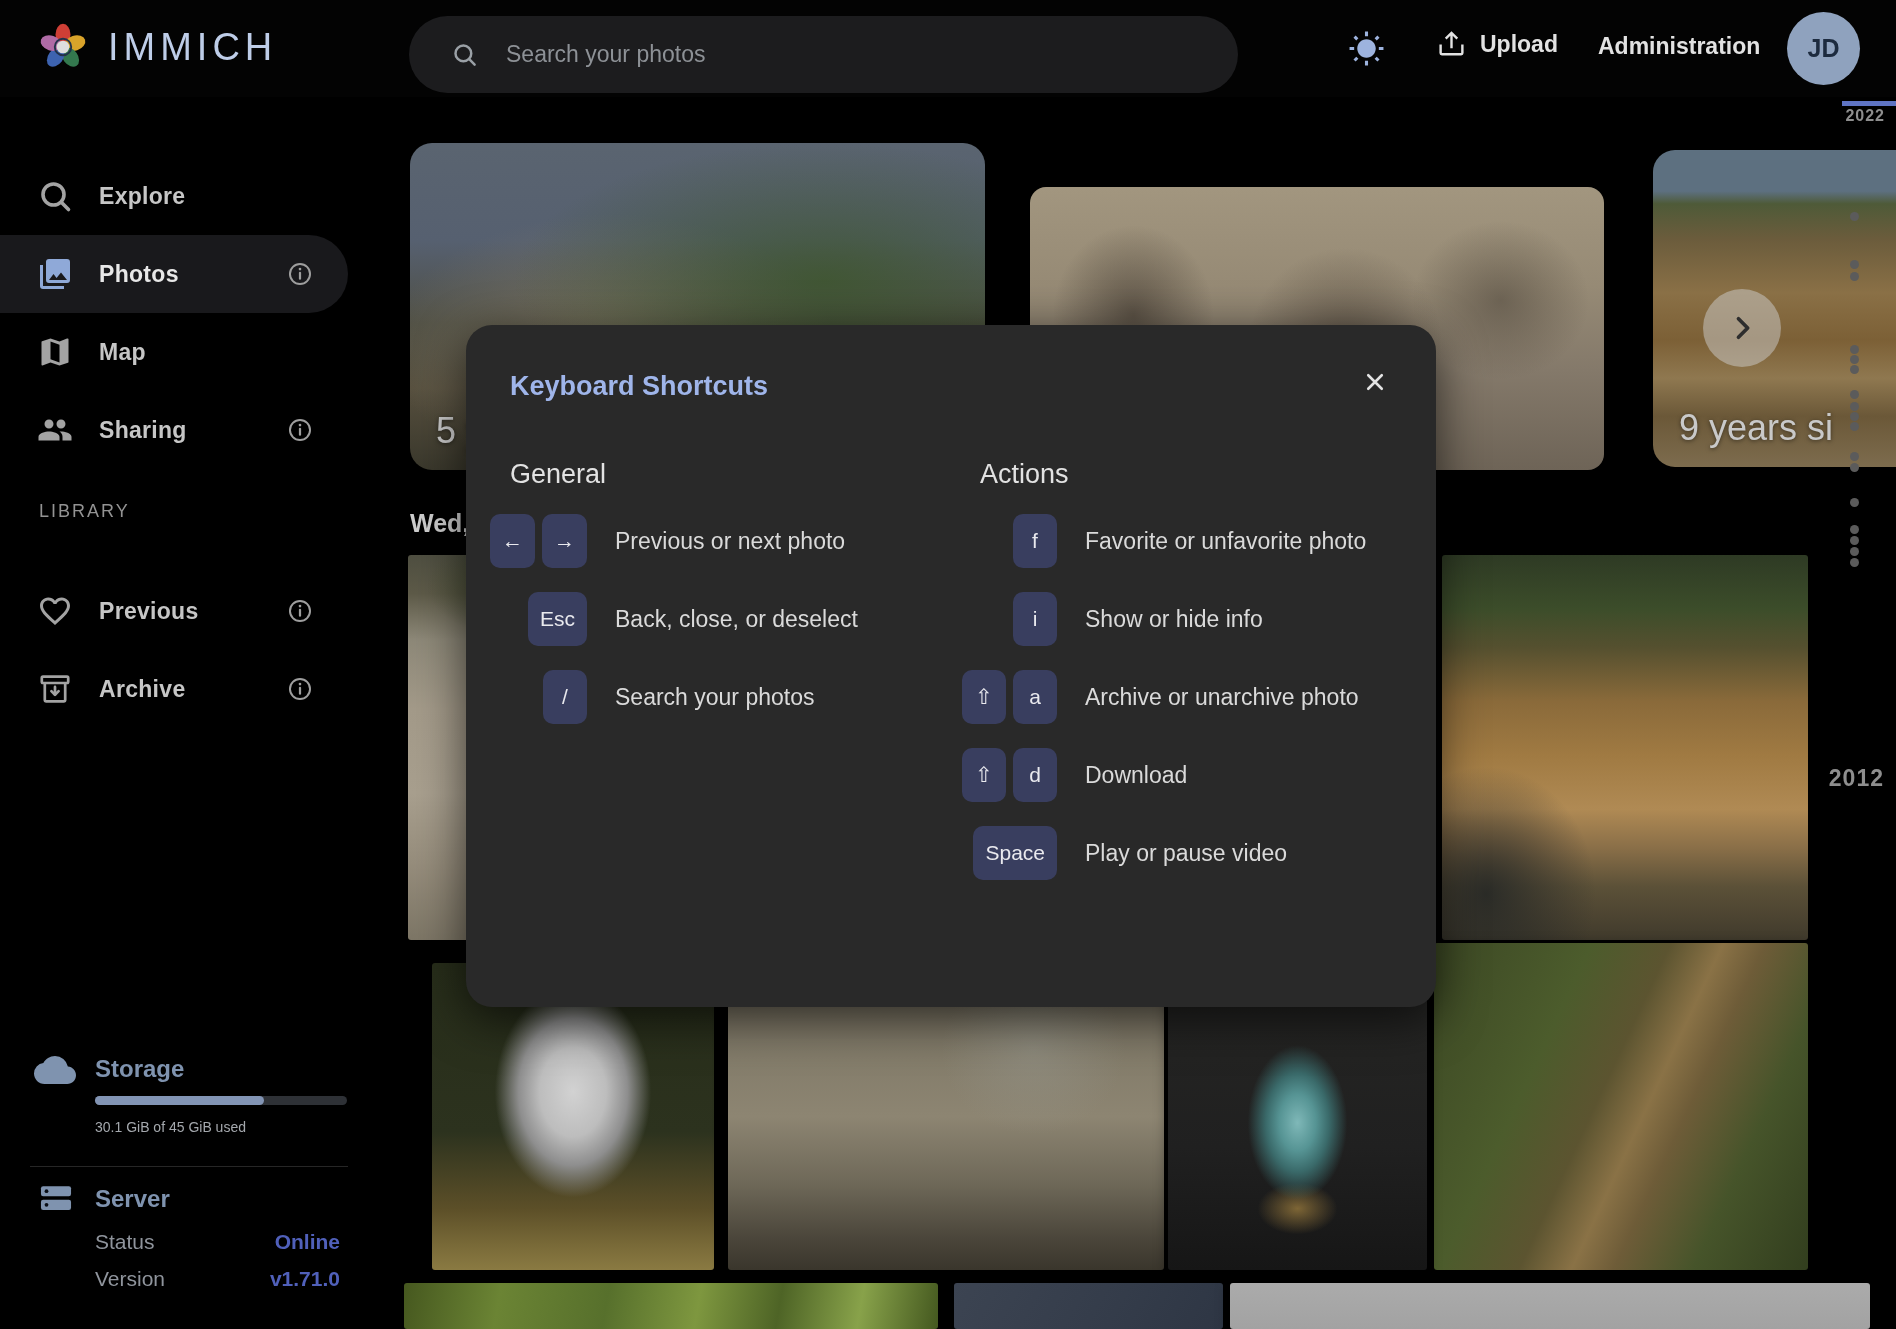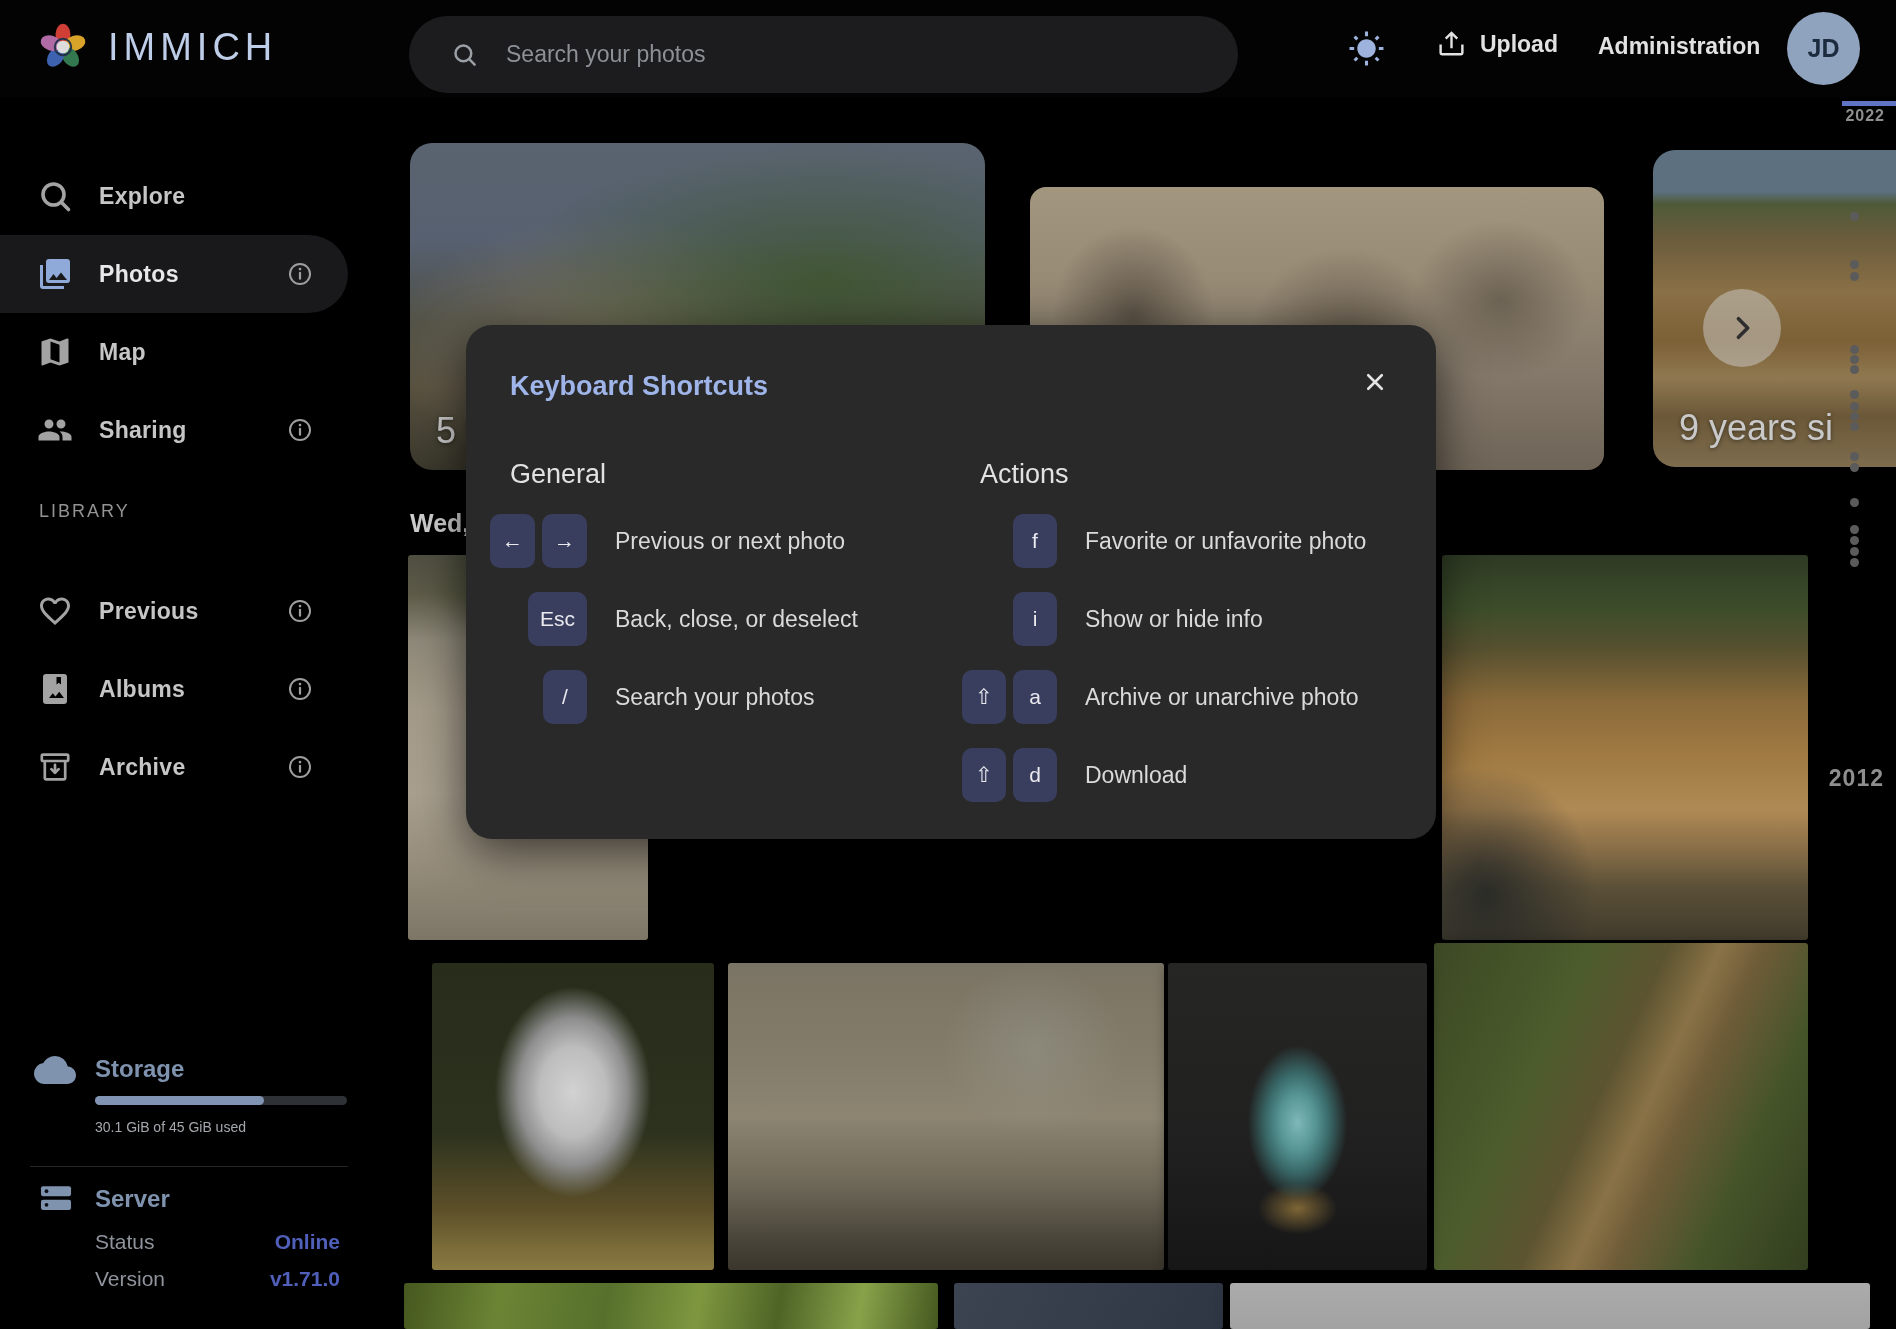--- a/index.html
+++ b/index.html
@@ -101,21 +101,21 @@
   .next-btn .icon{width:34px;height:34px;}
 
   
   .tl-line{position:absolute;right:0;top:4px;width:54px;height:5px;background:var(--scrubber-line);}
   .tl-year-top{position:absolute;right:11px;top:10px;font-size:16px;font-weight:700;color:#8e8e8e;letter-spacing:1px;}
   .tl-year-bottom{position:absolute;right:12px;top:668px;font-size:23px;font-weight:700;color:#8e8e8e;letter-spacing:1px;}
   .tl-dots{position:absolute;inset:0;pointer-events:none;}
   .tdot{position:absolute;right:37px;width:9px;height:9px;border-radius:50%;background:#5b5b5b;}
 
   
-  .modal{position:absolute;left:466px;top:325px;width:970px;height:514px;background:var(--modal-bg);
+  .modal{position:absolute;left:466px;top:325px;width:970px;height:682px;background:var(--modal-bg);
          border-radius:26px;box-shadow:0 12px 48px rgba(0,0,0,.65);z-index:10;}
   .modal-title{position:absolute;left:44px;top:46px;font-size:27px;font-weight:700;color:var(--accent);}
   .modal-close{position:absolute;right:41px;top:37px;width:40px;height:40px;color:#e4e4e4;background:none;
                border:none;cursor:pointer;display:flex;align-items:center;justify-content:center;padding:0;}
   .modal-close .icon{width:28px;height:28px;}
   .columns{position:absolute;left:31px;top:118px;right:40px;display:flex;justify-content:flex-end;}
   .col h2{margin:16px 0 24px 13px;font-size:27px;font-weight:400;color:#e2e2e2;}
   .col-general{width:470px;flex:none;}
   .col-actions{flex:1;}
   .srow{display:flex;align-items:center;margin-bottom:24px;height:54px;}
@@ -215,31 +215,20 @@
         <path fill="currentColor" d="M12.1 18.55l-.1.1-.11-.1C7.14 14.24 4 11.39 4 8.5 4 6.5 5.5 5 7.5 5c1.54 0 3.04.99 3.57 2.36h1.87C13.46 5.99 14.96 5 16.5 5c2 0 3.5 1.5 3.5 3.5 0 2.89-3.14 5.74-7.9 10.05M16.5 3c-1.74 0-3.41.81-4.5 2.09C10.91 3.81 9.24 3 7.5 3 4.42 3 2 5.42 2 8.5c0 3.78 3.4 6.86 8.55 11.54L12 21.35l1.45-1.32C18.6 15.36 22 12.28 22 8.5 22 5.42 19.58 3 16.5 3Z"></path>
       </svg>
       <span class="lbl">Previous</span>
       <svg class="icon info-ico" viewBox="0 0 24 24">
         <circle cx="12" cy="12" r="8.6" fill="none" stroke="currentColor" stroke-width="1.7"></circle>
         <path d="M12 11v5" stroke="currentColor" stroke-width="1.9" stroke-linecap="round"></path>
         <circle cx="12" cy="7.8" r="1.15" fill="currentColor"></circle>
       </svg>
     </div>
 
-    <div class="side-item">
-      <svg class="icon ico" viewBox="0 0 24 24">
-        <path fill="currentColor" d="M18 2H6a2 2 0 0 0-2 2v16a2 2 0 0 0 2 2h12a2 2 0 0 0 2-2V4a2 2 0 0 0-2-2m-5 2h3v5l-1.5-1.1L13 9Zm-5 14 2.5-3.2 1.8 2.2 2.5-3.2L18 18H8Z"></path>
-      </svg>
-      <span class="lbl">Albums</span>
-      <svg class="icon info-ico" viewBox="0 0 24 24">
-        <circle cx="12" cy="12" r="8.6" fill="none" stroke="currentColor" stroke-width="1.7"></circle>
-        <path d="M12 11v5" stroke="currentColor" stroke-width="1.9" stroke-linecap="round"></path>
-        <circle cx="12" cy="7.8" r="1.15" fill="currentColor"></circle>
-      </svg>
-    </div>
 
     <div class="side-item">
       <svg class="icon ico" viewBox="0 0 24 24">
         <g fill="none" stroke="currentColor" stroke-width="1.8">
           <rect x="3.2" y="3.8" width="17.6" height="4.2" rx="0.8"></rect>
           <path d="M5.2 8v11.2a1 1 0 0 0 1 1h11.6a1 1 0 0 0 1-1V8"></path>
           <path d="M12 10.6v5" stroke-linecap="round"></path>
           <path d="M9.6 13.4l2.4 2.4 2.4-2.4" stroke-linecap="round" stroke-linejoin="round"></path>
         </g>
       </svg>
@@ -385,16 +374,22 @@
       </div>
 
       <div class="srow">
         <div class="keys">
           <span class="key">⇧</span>
           <span class="key">d</span>
         </div>
         <div class="lbl">Download</div>
       </div>
 
+      <div class="srow">
+        <div class="keys">
+          <span class="key">Space</span>
+        </div>
+        <div class="lbl">Play or pause video</div>
+      </div>
 
     </section>
   </div>
 </div>
 
 </body></html>

